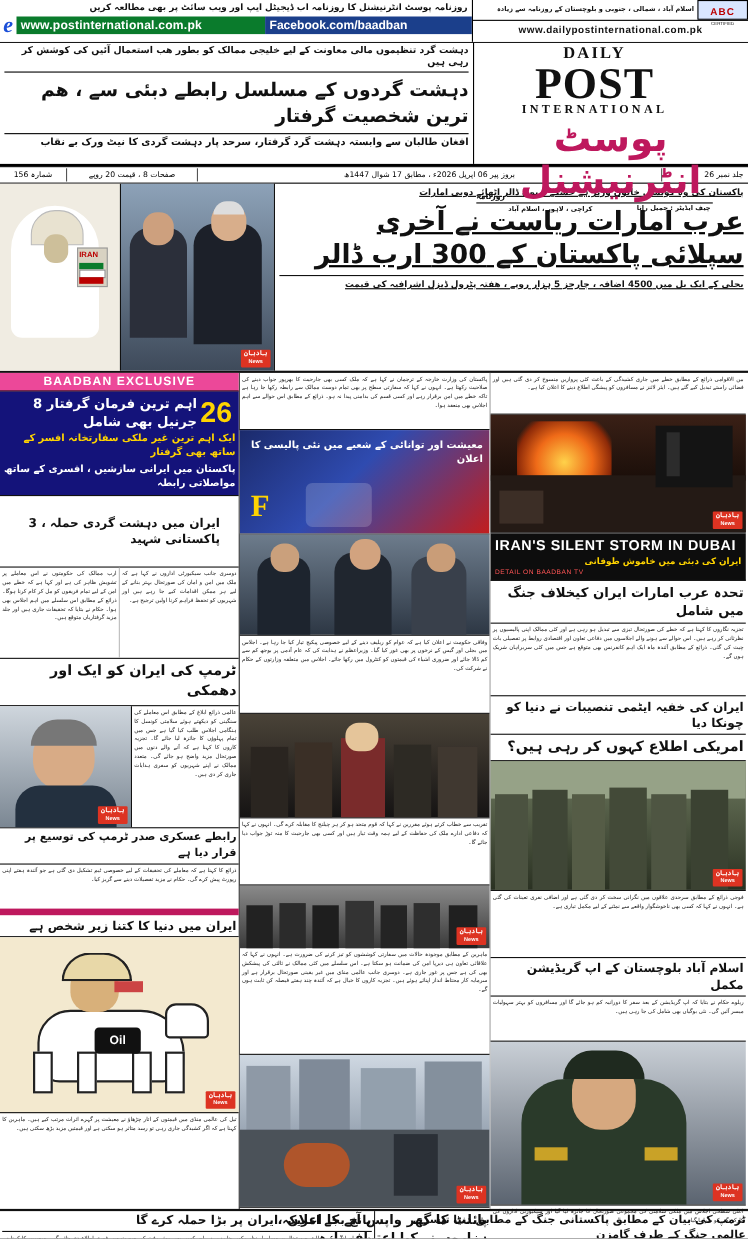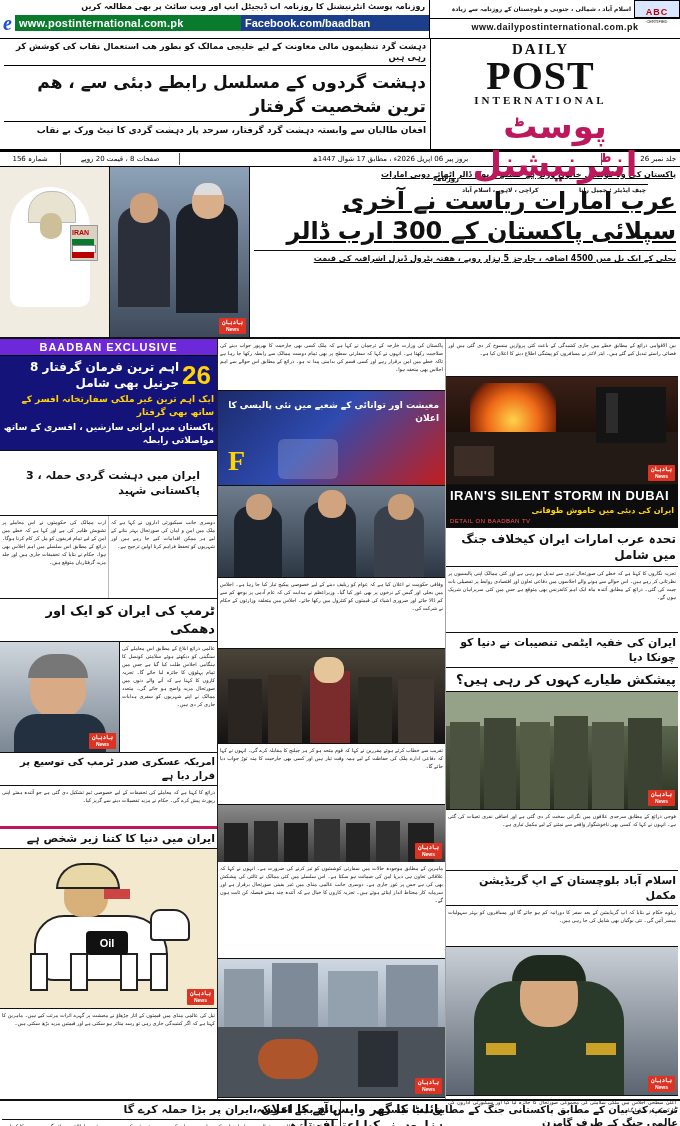--- a/index.html
+++ b/index.html
@@ -3,21 +3,21 @@
 <meta charset="utf-8">
 <title>Daily Post International</title>
 <style>
   html,body{margin:0;padding:0;background:#777;}
   body{font-family:"Liberation Sans", sans-serif;}
   .page{
     width:680px;height:1126px;position:relative;background:#ffffff;
     overflow:hidden;box-sizing:border-box;
   }
   .center{text-align:center;}
-  .redbar{background:#6d28d9;color:#fff;}
+  .redbar{background:#ec4899;color:#fff;}
   .box{box-sizing:border-box;}
   .ph{
     background:#888;position:relative;overflow:hidden;
   }
   .cap{
     position:absolute;bottom:3px;right:3px;background:#d32;color:#fff;
     font-size:6px;line-height:7px;padding:1px 3px;border-radius:1px;
     text-align:center;font-weight:bold;
   }
   .cap small{display:block;color:#fff;font-size:5px;}
@@ -94,21 +94,21 @@
           <span style="display:block;font-size:4px;color:#111;">CERTIFIED</span>
         </div>
       </div>
       <div class="center" style="font-size:9px;font-weight:bold;padding-top:3px;letter-spacing:.5px;color:#111;">www.dailypostinternational.com.pk</div>
     </div>
   </div>
 
   <div class="masthead">
 
     <div class="mh-left box" style="padding:2px 4px;">
-      <div class="urdu center" style="font-size:8.5px;line-height:11px;border-bottom:1px solid #000;padding-bottom:2px;">دہشت گرد تنظیموں مالی معاونت کے لیے خلیجی ممالک کو بطور ھب استعمال نقاب کی کوشش کر رہی ہیں</div>
+      <div class="urdu center" style="font-size:8.5px;line-height:11px;border-bottom:1px solid #000;padding-bottom:2px;">دہشت گرد تنظیموں مالی معاونت کے لیے خلیجی ممالک کو بطور ھب استعمال آئیں کی کوشش کر رہی ہیں</div>
       <div class="urdu center" style="font-size:17px;line-height:24px;padding-top:4px;">دہشت گردوں کے مسلسل رابطے دبئی سے ، ھم ترین شخصیت گرفتار</div>
       <div class="urdu center" style="font-size:9px;line-height:12px;border-top:1px solid #000;margin-top:3px;padding-top:2px;">افغان طالبان سے وابستہ دہشت گرد گرفتار، سرحد پار دہشت گردی کا نیٹ ورک بے نقاب</div>
     </div>
 
     <div class="mh-right box" style="padding:2px;">
       <div class="logo-eng logo-daily">DAILY</div>
       <div class="logo-eng logo-post">POST</div>
       <div class="logo-eng logo-intl">INTERNATIONAL</div>
       <div style="display:flex;align-items:flex-end;justify-content:center;margin-top:1px;">
         <div class="urdu" style="font-size:7px;padding-right:3px;">روزنامہ</div>
@@ -197,27 +197,27 @@
           <div style="position:absolute;left:14px;top:72px;width:92px;height:40px;background:#23303f;border-radius:22px 22px 0 0;"></div>
           <div class="cap">
             <span>بادبان</span><small>News</small>
           </div>
         </div>
         <div class="urdu-body box" style="flex:1;padding:2px;">
           عالمی ذرائع ابلاغ کے مطابق اس معاملے کی سنگینی کو دیکھتے ہوئے سلامتی کونسل کا ہنگامی اجلاس طلب کیا گیا ہے جس میں تمام پہلوؤں کا جائزہ لیا جائے گا۔ تجزیہ کاروں کا کہنا ہے کہ آنے والے دنوں میں صورتحال مزید واضح ہو جائے گی۔ متعدد ممالک نے اپنے شہریوں کو سفری ہدایات جاری کر دی ہیں۔
         </div>
       </div>
 
-      <div class="urdu center" style="font-size:10px;line-height:14px;border-top:1px solid #111;border-bottom:1px solid #111;padding:2px;">امریکہ عسکری صدر ٹرمپ کی توسیع پر قرار دیا ہے</div>
+      <div class="urdu center" style="font-size:10px;line-height:14px;border-top:1px solid #111;border-bottom:1px solid #111;padding:2px;">رابطے عسکری صدر ٹرمپ کی توسیع پر قرار دیا ہے</div>
 
       <div class="urdu-body box" style="padding:2px;height:40px;">
         ذرائع کا کہنا ہے کہ معاملے کی تحقیقات کے لیے خصوصی ٹیم تشکیل دی گئی ہے جو آئندہ ہفتے اپنی رپورٹ پیش کرے گی۔ حکام نے مزید تفصیلات دینے سے گریز کیا۔
       </div>
 
-      <div class="urdu center" style="font-size:11px;line-height:15px;border-top:3px solid #be185d;border-bottom:1px solid #111;padding:2px;">ایران میں دنیا کا کتنا زیر شخص ہے</div>
+      <div class="urdu center" style="font-size:11px;line-height:15px;border-top:6px solid #be185d;border-bottom:1px solid #111;padding:2px;">ایران میں دنیا کا کتنا زیر شخص ہے</div>
 
       <div class="ph box" style="height:160px;background:#f3e9cf;border-bottom:1px solid #111;position:relative;">
         <div style="position:absolute;left:34px;top:66px;width:130px;height:62px;background:#fff;border:2px solid #222;border-radius:30px 40px 20px 20px;"></div>
         <div style="position:absolute;left:30px;top:104px;width:14px;height:34px;background:#fff;border:2px solid #222;"></div>
         <div style="position:absolute;left:70px;top:104px;width:14px;height:34px;background:#fff;border:2px solid #222;"></div>
         <div style="position:absolute;left:120px;top:104px;width:14px;height:34px;background:#fff;border:2px solid #222;"></div>
         <div style="position:absolute;left:150px;top:104px;width:14px;height:34px;background:#fff;border:2px solid #222;"></div>
         <div style="position:absolute;left:150px;top:60px;width:36px;height:28px;background:#fff;border:2px solid #222;border-radius:10px 16px 4px 4px;"></div>
         <div style="position:absolute;left:86px;top:82px;width:42px;height:24px;background:#111;border-radius:4px;color:#fff;font-size:11px;font-weight:bold;text-align:center;line-height:24px;">Oil</div>
         <div style="position:absolute;left:64px;top:26px;width:44px;height:42px;background:#d8b07a;border-radius:18px;"></div>
@@ -336,21 +336,21 @@
       </div>
 
       <div class="urdu center" style="font-size:12px;line-height:16px;padding:3px 2px;border-bottom:1px solid #111;">تحدہ عرب امارات ایران کیخلاف جنگ میں شامل</div>
 
       <div class="urdu-body box" style="padding:2px;height:66px;border-bottom:1px solid #111;">
         تجزیہ نگاروں کا کہنا ہے کہ خطے کی صورتحال تیزی سے تبدیل ہو رہی ہے اور کئی ممالک اپنی پالیسیوں پر نظرثانی کر رہے ہیں۔ اس حوالے سے ہونے والے اجلاسوں میں دفاعی تعاون اور اقتصادی روابط پر تفصیلی بات چیت کی گئی۔ ذرائع کے مطابق آئندہ ماہ ایک اہم کانفرنس بھی متوقع ہے جس میں کئی سربراہان شریک ہوں گے۔
       </div>
 
       <div class="urdu center" style="font-size:11px;line-height:15px;padding:2px;border-bottom:1px solid #111;">ایران کی خفیہ ایٹمی تنصیبات نے دنیا کو چونکا دیا</div>
 
-      <div class="urdu center" style="font-size:13px;line-height:17px;padding:3px 2px;border-bottom:1px solid #111;">پیشکش طیارے کہوں کر رہی ہیں؟</div>
+      <div class="urdu center" style="font-size:13px;line-height:17px;padding:3px 2px;border-bottom:1px solid #111;">امریکی اطلاع کہوں کر رہی ہیں؟</div>
 
       <div class="ph box" style="height:118px;background:linear-gradient(#6f7a5f,#2a3122);position:relative;border-bottom:1px solid #111;">
         <div style="position:absolute;left:0;top:0;right:0;height:34px;background:#96a287;"></div>
         <div style="position:absolute;left:4px;top:30px;width:30px;height:88px;background:#4b5240;"></div>
         <div style="position:absolute;left:38px;top:26px;width:32px;height:92px;background:#3f4636;"></div>
         <div style="position:absolute;left:74px;top:30px;width:30px;height:88px;background:#555c46;"></div>
         <div style="position:absolute;left:108px;top:24px;width:34px;height:94px;background:#434a38;"></div>
         <div style="position:absolute;left:146px;top:30px;width:32px;height:88px;background:#4e5542;"></div>
         <div style="position:absolute;left:182px;top:26px;width:34px;height:92px;background:#3b4232;"></div>
         <div class="cap">

